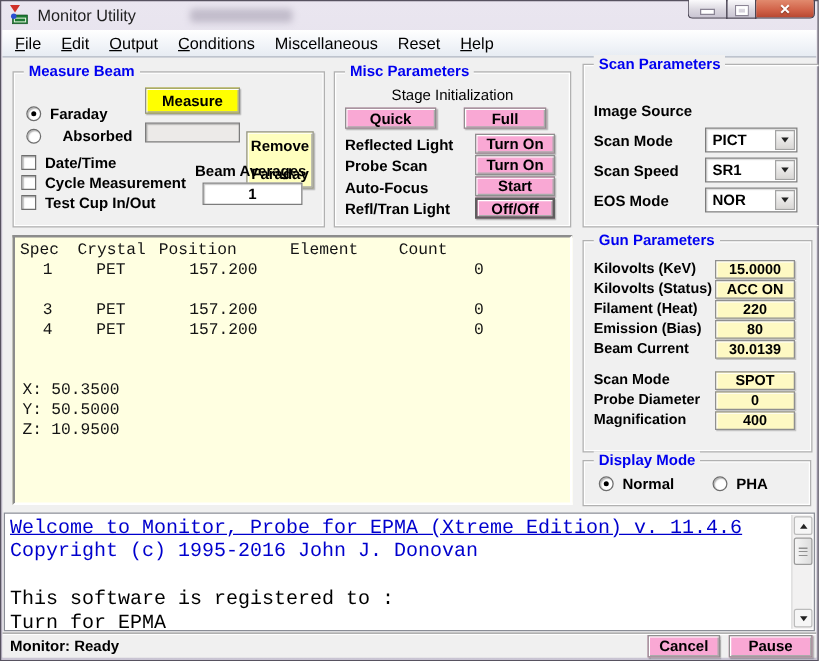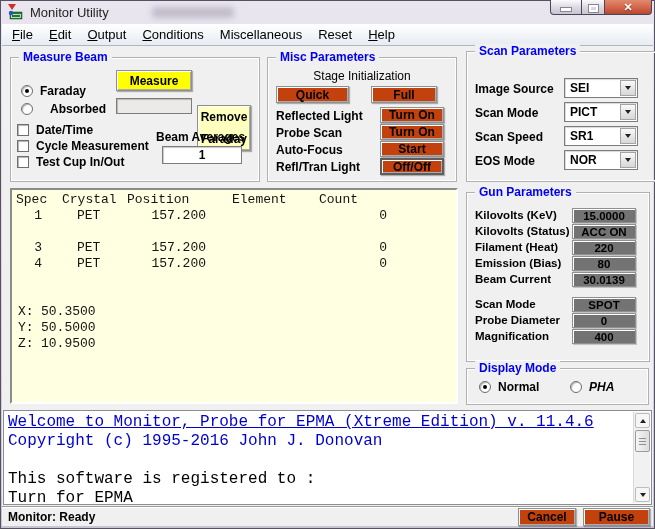--- a/index.html
+++ b/index.html
@@ -42,21 +42,21 @@
   
   .g { position:absolute; border:1px solid #B1B1B1; box-shadow: inset 0 0 0 1px #FFFFFF; }
   .gt { position:absolute; top:-8px; left:8px; background:#F0F0F0; padding:0 4px;
     font-weight:bold; font-size:12px; color:#0000F0; white-space:nowrap; }
 
   .lbl { position:absolute; font-weight:bold; font-size:12px; color:#000; white-space:nowrap; }
   .lbl-reg { position:absolute; font-size:12px; color:#000; white-space:nowrap; }
 
   
   .btn { position:absolute; display:flex; align-items:center; justify-content:center;
-    font-weight:bold; font-size:12px; color:#000; background:#c2410c;
+    font-weight:bold; font-size:12px; color:#000; background:#f9a8d4;
     border:1px solid #8F8F8F;
     box-shadow: inset 1px 1px 0 #FFFFFF, inset -1px -1px 0 #ABABAB, 1px 1px 1px rgba(0,0,0,.28);
     cursor:pointer; white-space:nowrap; }
   .btn-yellow { background:#FFFF00; }
   .btn-paleyellow { background:#FFFFBE; flex-direction:column; justify-content:space-between; padding:4px 1px; }
   .btn-heavy { border:2px solid #5E5E5E; }
 
   
   .field { position:absolute; background:#FFF; border:1px solid #7C7C7C;
     box-shadow: inset 1px 1px 1px rgba(0,0,0,.22);
@@ -80,21 +80,21 @@
   .radio, .check { position:absolute; display:flex; align-items:center; gap:7px; cursor:pointer; }
   .rdot { width:12px; height:12px; border-radius:50%; background:#FFF; border:1px solid #6E6E6E;
     box-shadow: inset 1px 1px 1px rgba(0,0,0,.3); position:relative; flex:none; }
   .checked .rdot::after { content:""; position:absolute; left:3px; top:3px; width:4px; height:4px;
     border-radius:50%; background:#000; }
   .cbox { width:12px; height:12px; background:#FFF; border:1px solid #6E6E6E;
     box-shadow: inset 1px 1px 1px rgba(0,0,0,.3); flex:none; }
   .rc-lbl { font-weight:bold; font-size:12px; white-space:nowrap; }
 
   
-  .gun-val { position:absolute; left:105px; width:64px; height:15px; background:#737373;
+  .gun-val { position:absolute; left:105px; width:64px; height:15px; background:#fef9c3;
     border:1px solid #8F8F8F; box-shadow: inset 1px 1px 0 #FFFFFF, 1px 1px 0 rgba(0,0,0,.18);
     display:flex; align-items:center; justify-content:center;
     font-weight:bold; font-size:11.5px; }
   .gun-lbl { position:absolute; left:8px; font-weight:bold; font-size:11.5px; white-space:nowrap; }
 
   
   #panel-data { position:absolute; left:8px; top:164px; width:448px; height:216px;
     background:#FFFFE1; border:2px solid; border-color:#8C8C8C #FFFFFF #FFFFFF #8C8C8C;
     font-family:"Liberation Mono","DejaVu Sans Mono",monospace; font-size:13px; color:#141414; }
   .dprow { position:absolute; left:1px; right:1px; height:16px; }
@@ -211,26 +211,20 @@
       <div class="btn" style="left:112px; top:66px; width:64px; height:16px;">Turn On</div>
       <span class="lbl" style="left:8px; top:85px;">Auto-Focus</span>
       <div class="btn" style="left:112px; top:83px; width:64px; height:16px;">Start</div>
       <span class="lbl" style="left:8px; top:102px;">Refl/Tran Light</span>
       <div class="btn btn-heavy" style="left:112px; top:100px; width:64px; height:17px;">Off/Off</div>
     </div>
 
     <div class="g" style="left:464px; top:27px; width:211px; height:131px;">
       <span class="gt">Scan Parameters</span>
       <span class="lbl" style="left:8px; top:30px;">Image Source</span>
-      <div class="combo" style="left:97px; top:26px;">
-        <span class="cv">SEI</span>
-        <span class="ca">
-            <span class="tri-down"></span>
-          </span>
-      </div>
       <span class="lbl" style="left:8px; top:54px;">Scan Mode</span>
       <div class="combo" style="left:97px; top:50px;">
         <span class="cv">PICT</span>
         <span class="ca">
             <span class="tri-down"></span>
           </span>
       </div>
       <span class="lbl" style="left:8px; top:78px;">Scan Speed</span>
       <div class="combo" style="left:97px; top:74px;">
         <span class="cv">SR1</span>
@@ -309,21 +303,21 @@
       <span class="gun-lbl" style="top:137px;">Magnification</span>
       <div class="gun-val" style="top:136px;">400</div>
     </div>
 
     <div class="g" style="left:464px; top:344px; width:183px; height:37px;text-align:right;">
       <span class="gt">Display Mode</span>
       <div class="radio checked" style="left:12px; top:11px;">
         <span class="rdot"></span>
         <span class="rc-lbl">Normal</span>
       </div>
-      <div class="radio" style="left:103px; top:11px;font-style:italic;">
+      <div class="radio" style="left:103px; top:11px;">
         <span class="rdot"></span>
         <span class="rc-lbl">PHA</span>
       </div>
     </div>
 
     <div id="console">
       <div class="cline c-blue c-und" style="top:2px;">Welcome to Monitor, Probe for EPMA (Xtreme Edition) v. 11.4.6</div>
       <div class="cline c-blue" style="top:21px;">Copyright (c) 1995-2016 John J. Donovan</div>
       <div class="cline" style="top:40px;"></div>
       <div class="cline" style="top:59px;">This software is registered to :</div>

